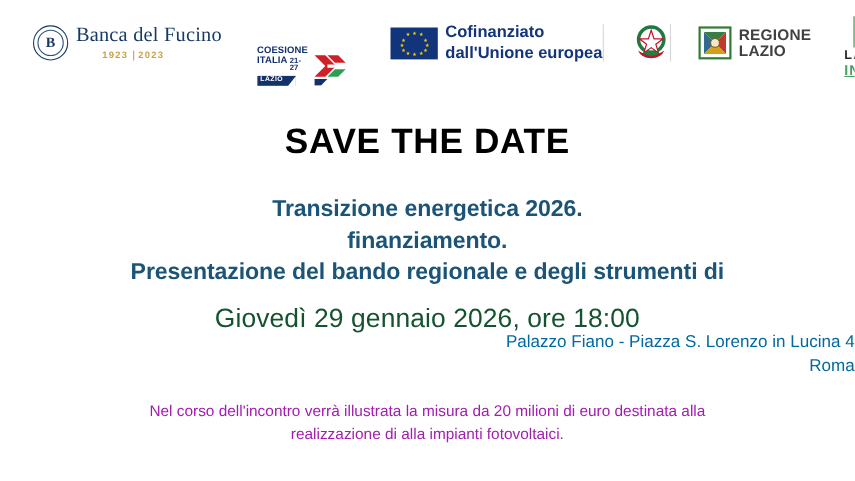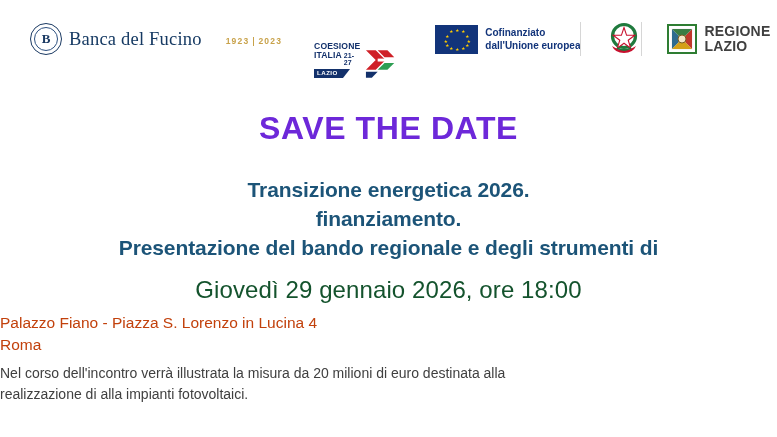--- a/index.html
+++ b/index.html
@@ -79,21 +79,21 @@
     align-items: center;
     justify-content: center;
     font-family: "Liberation Serif", serif;
     font-size: 13px;
     font-weight: bold;
     color: #1b3a63;
     letter-spacing: 0;
   }
   .bdf-txt {
     display: flex;
-    flex-direction: row;
+    flex-direction: column;
     line-height: 1;
   }
   .bdf-name {
     font-family: "Liberation Serif", serif;
     font-size: 18.5px;
     color: #163a63;
     letter-spacing: 0.2px;
     white-space: nowrap;
   }
   .bdf-years {
@@ -182,21 +182,21 @@
   .eu-star {
     position: absolute;
     width: 3px;
     height: 3px;
     color: #ffcc00;
     font-size: 4.6px;
     line-height: 3px;
     text-align: center;
   }
   .eu-txt {
-    font-size: 10px;
+    font-size: 15px;
     font-weight: bold;
     color: #12347a;
     line-height: 1.3;
     white-space: nowrap;
   }
 
   
   .repubblica { margin-left: 26px; margin-right: 0; }
   .rep-emblem { display: block; }
 
@@ -247,21 +247,21 @@
 
   
   .headline {
     position: absolute;
     top: 110px;
     left: 0;
     width: 777px;
     text-align: center;
     font-size: 32px;
     font-weight: bold;
-    color: #6d28d9;
+    color: #000000;
     letter-spacing: 0.6px;
   }
 
   .subtitle {
     position: absolute;
     top: 175px;
     left: 0;
     width: 777px;
     text-align: center;
     font-size: 21px;
@@ -279,37 +279,38 @@
     width: 777px;
     text-align: center;
     font-size: 24px;
     font-weight: normal;
     color: #14532d;
     letter-spacing: 0.1px;
   }
 
   .venue {
     position: absolute;
-    top: 312px;
-    left: 0;
-    width: 777px;
-    text-align: left;
+    top: 300px;
+    left: 0;
+    width: 777px;
+    text-align: right;
     font-size: 15.5px;
-    color: #c2410c;
+    color: #0369a1;
     line-height: 1.42;
   }
   .venue .line { display: block; }
 
   .note {
     position: absolute;
     top: 363px;
     left: 0;
     width: 777px;
+    text-align: center;
     font-size: 14px;
-    color: #404040;
+    color: #a21caf;
     line-height: 1.5;
   }
   .note .line { display: block; }
 </style>
 </head>
 <body>
 
 <div class="flyer">
 
   <div class="logo-bar">

